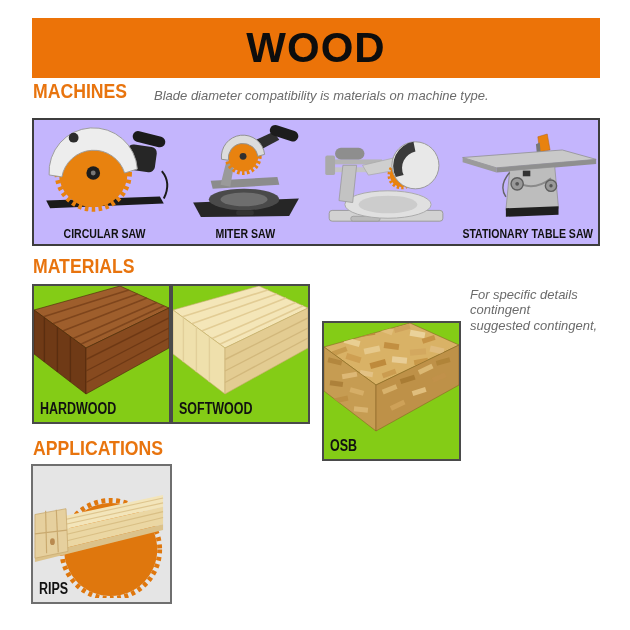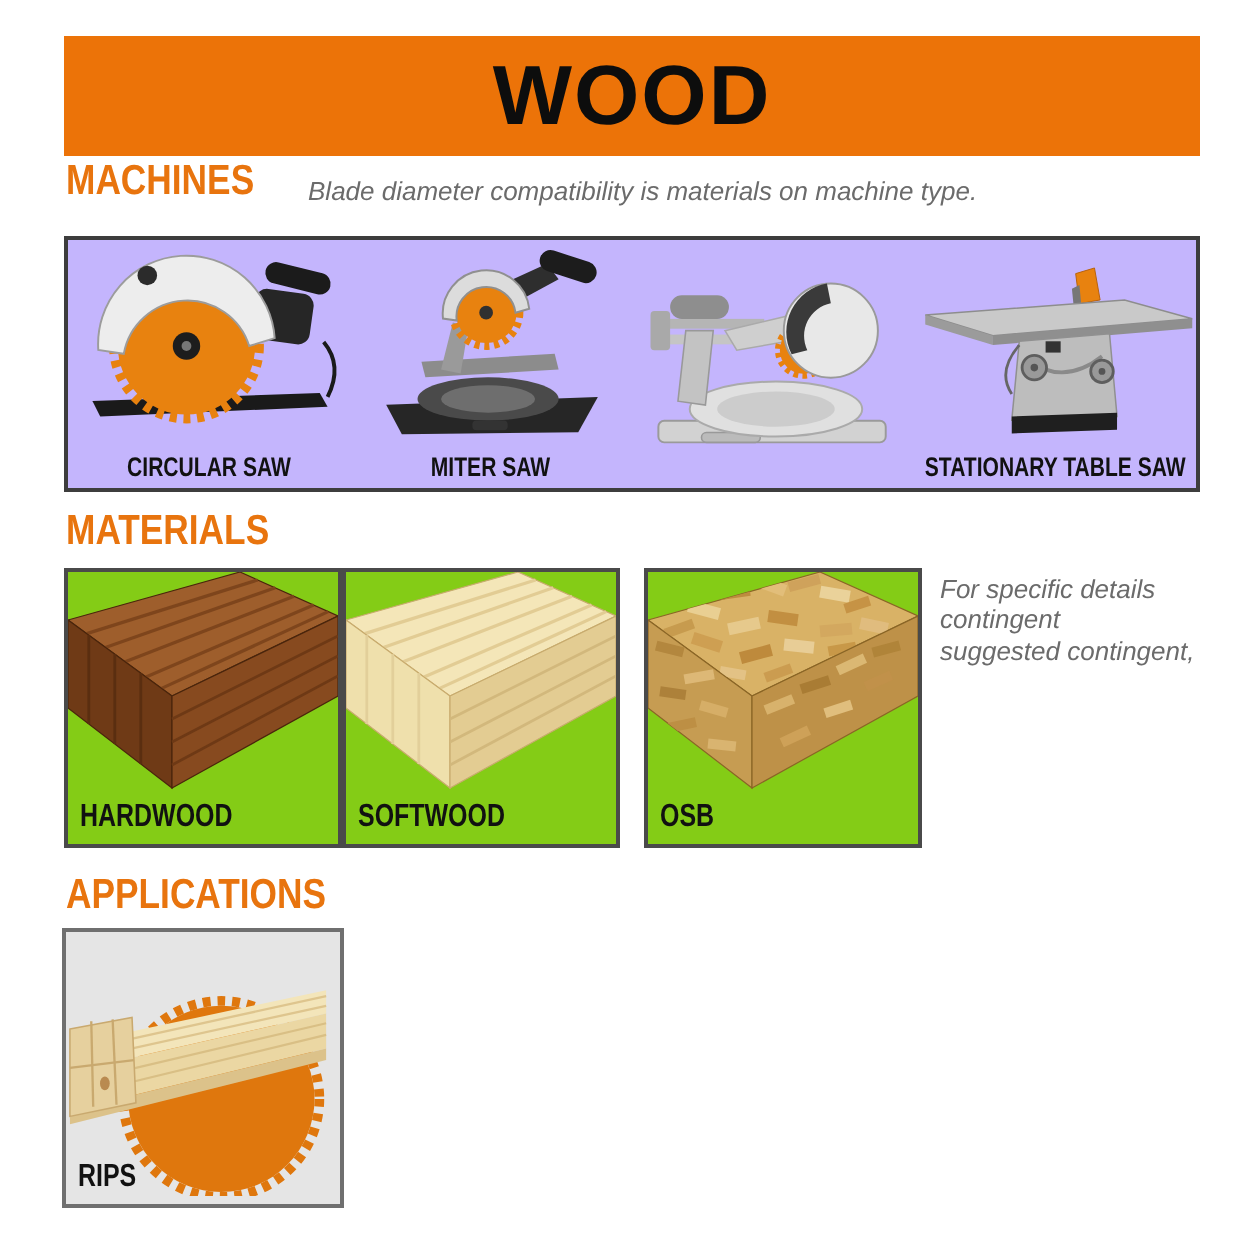--- a/index.html
+++ b/index.html
@@ -26,21 +26,21 @@
   .machine-img{flex:1;display:flex;align-items:center;justify-content:center;width:100%;}
   .machine-label{font-weight:bold;font-size:13.5px;color:#111;}
   .cond{display:inline-block;transform:scaleX(0.78);transform-origin:center bottom;white-space:nowrap;}
   .condl{display:inline-block;transform:scaleX(0.78);transform-origin:left bottom;white-space:nowrap;}
 
   
   .materials-head{position:absolute;left:33px;top:254px;}
   .mat-card{position:absolute;top:284px;width:135px;height:136px;border:2px solid #4a4a4a;background:#84cc16;}
   .mat-card svg{display:block;}
   .mat-label{position:absolute;left:6px;bottom:4px;font-weight:bold;font-size:16px;color:#111;}
-  #mat-0{left:32px;} #mat-1{left:171px;} #mat-2{left:322px;}
+  #mat-0{left:32px;} #mat-1{left:171px;} #mat-2{left:322px;margin-top:37px;}
   .mat-note{position:absolute;left:470px;top:287px;width:152px;line-height:1.18;}
 
   
   .apps-head{position:absolute;left:33px;top:436px;}
   .app-card{position:absolute;left:31px;top:464px;width:137px;height:136px;border:2px solid #6f6f6f;background:#e5e5e5;}
   .app-label{position:absolute;left:6px;bottom:4px;font-weight:bold;font-size:16px;color:#111;}
 </style>
 </head>
 <body>
 

